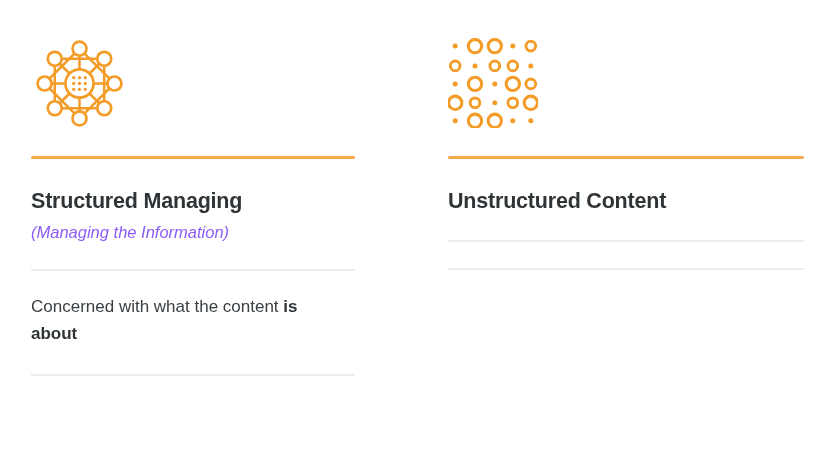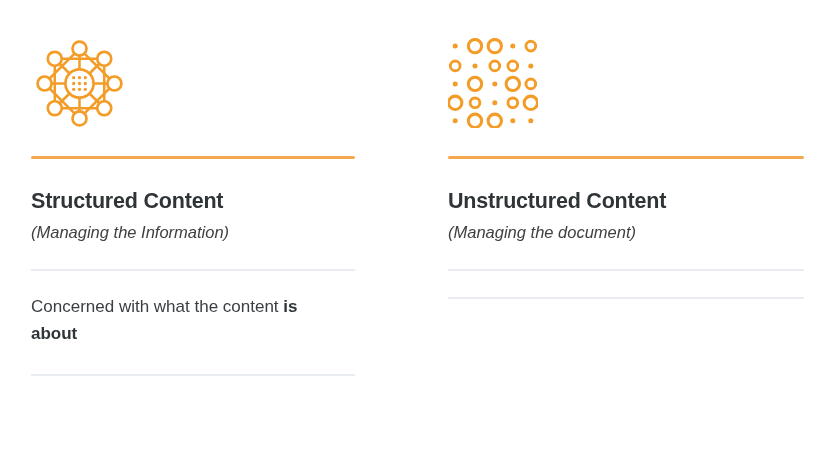--- a/index.html
+++ b/index.html
@@ -73,21 +73,21 @@
     color: #2f3437;
     letter-spacing: -0.2px;
     margin-top: 30px;
     line-height: 1.15;
     white-space: nowrap;
   }
 
   .subtitle {
     font-size: 16.5px;
     font-style: italic;
-    color: #404040;
+    color: #8b5cf6;
     margin-top: 9px;
     line-height: 1.2;
     white-space: nowrap;
   }
 
   .rule-soft {
     height: 2px;
     width: 100%;
     background: #e9ecf0;
     margin-top: 26px;
@@ -163,21 +163,21 @@
               <circle cx="24.5" cy="75.5" r="7.2"></circle>
               <circle cx="14" cy="50" r="7.2"></circle>
               <circle cx="24.5" cy="24.5" r="7.2"></circle>
             </g>
           </svg>
         </span>
       </div>
 
       <div class="rule-accent"></div>
 
-      <div class="title">Structured Content</div>
+      <div class="title">Structured Managing</div>
       <div class="subtitle">(Managing the Information)</div>
 
       <div class="rule-soft"></div>
 
       <div class="body-text"><span>Concerned with what the content </span><b>is about</b></div>
 
       <div class="rule-soft bottom"></div>
     </div>
 
     <div class="column column-right">
@@ -217,21 +217,20 @@
               <circle cx="72" cy="92" r="2.8" fill="#f39c28"></circle>
               <circle cx="92" cy="92" r="2.8" fill="#f39c28"></circle>
             </g>
           </svg>
         </span>
       </div>
 
       <div class="rule-accent"></div>
 
       <div class="title">Unstructured Content</div>
-      <div class="subtitle">(Managing the document)</div>
 
       <div class="rule-soft"></div>
 
 
       <div class="rule-soft bottom"></div>
     </div>
 
   </div>
 </div>
 

